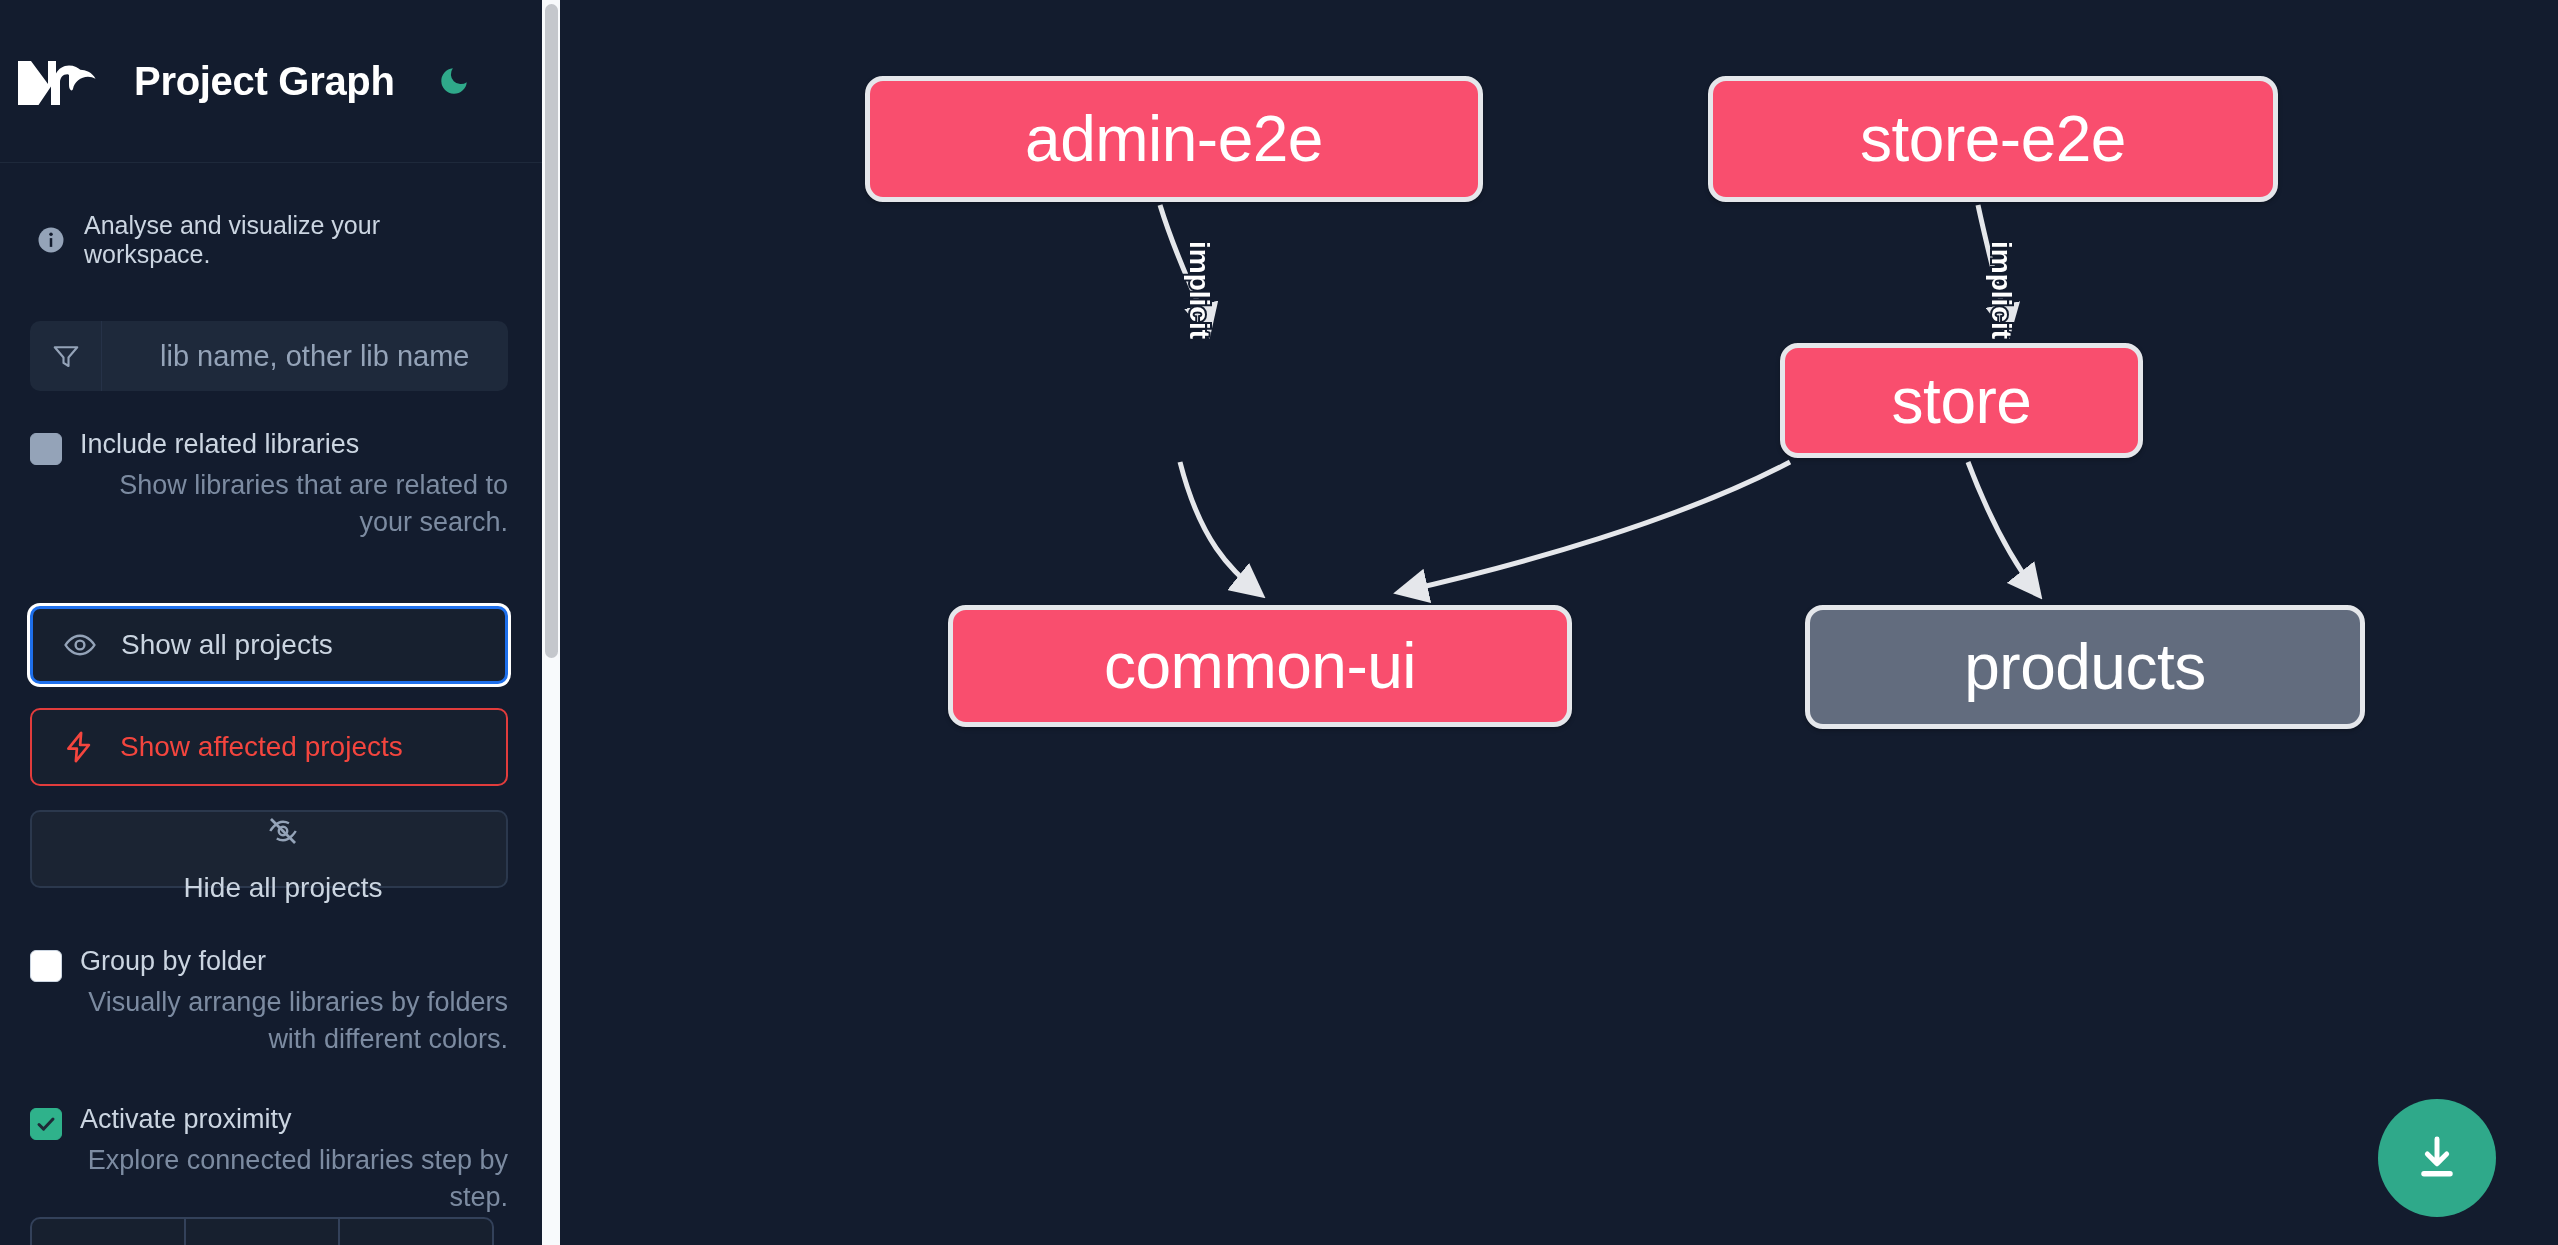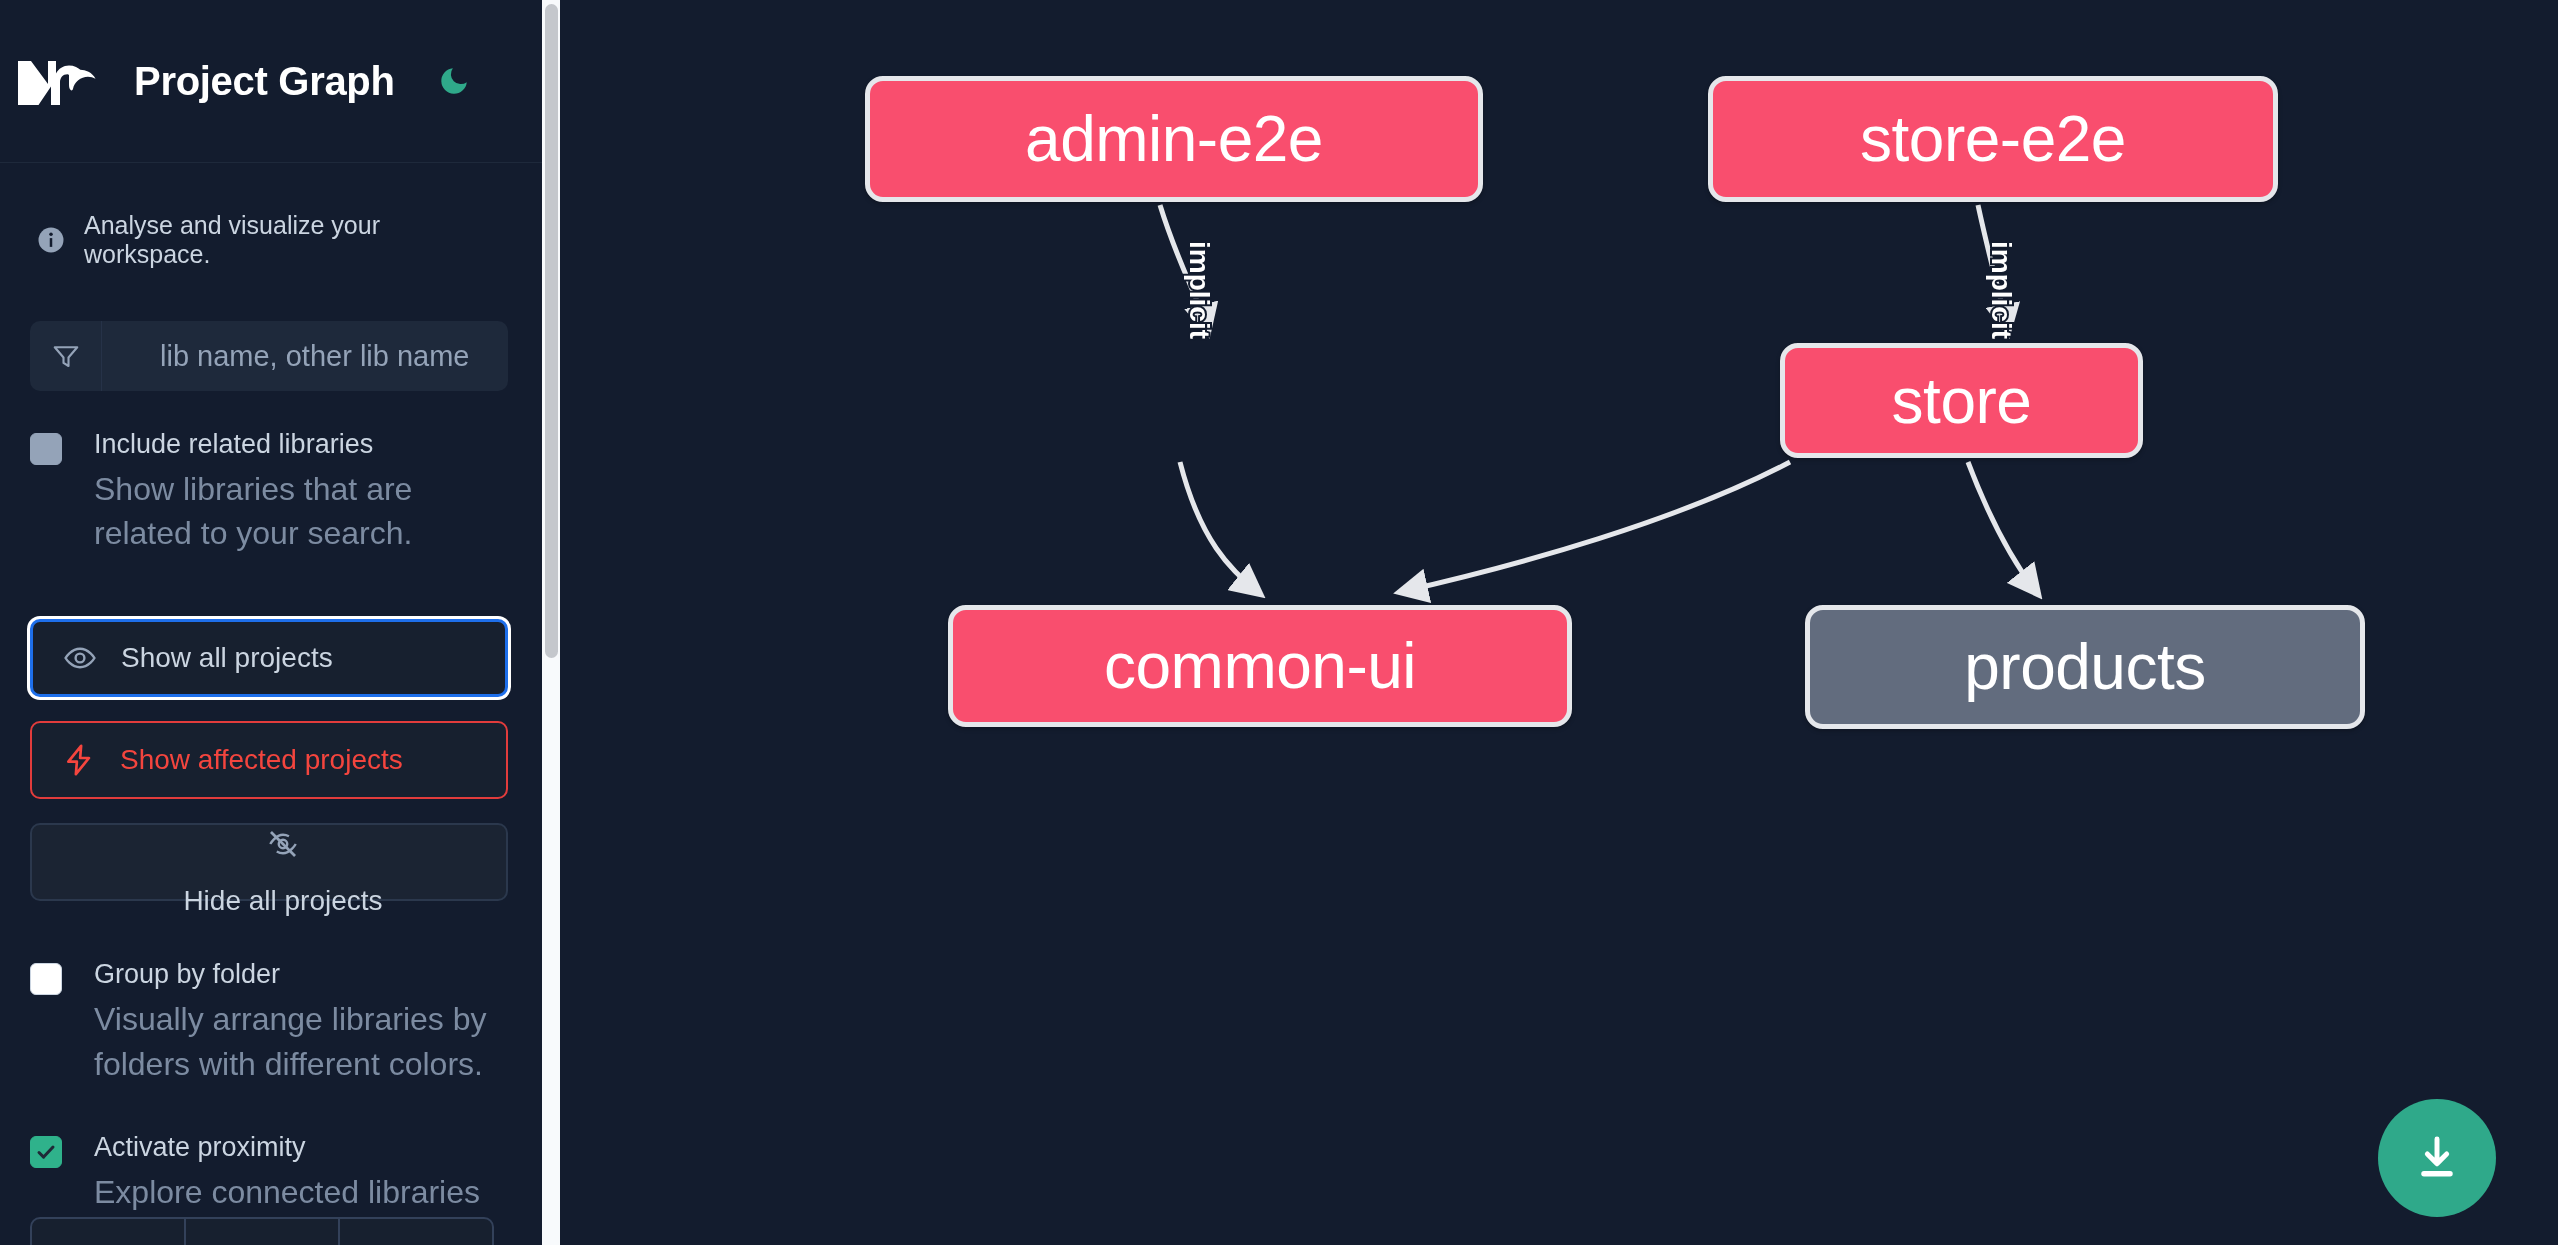--- a/index.html
+++ b/index.html
@@ -64,37 +64,37 @@
   .search-input {
     flex: 1; height: 70px; border: none; outline: none;
     background: transparent;
     font-family: "Liberation Sans", sans-serif;
     font-size: 29px; color: #E2E8F0;
     padding: 0 14px;
   }
   .search-input::placeholder { color: #94A3B8; }
 
   .chk-row {
-    display: flex; align-items: flex-start; gap: 32px;
+    display: flex; align-items: flex-start; gap: 18px;
     padding: 0 34px 0 30px;
   }
   .chk-row.first { margin-top: 38px; }
   .chk-row.gbf { margin-top: 58px; }
   .chk-row.ap  { margin-top: 46px; }
   .chk {
     flex: 0 0 32px; width: 32px; height: 32px;
     border-radius: 6px; margin-top: 4px; cursor: pointer;
     display: flex; align-items: center; justify-content: center;
   }
   .chk.muted  { background: #94A3B8; border: 1px solid #94A3B8; }
   .chk.white  { background: #FFFFFF; border: 1px solid #CBD5E1; }
   .chk.green  { background: #2FB28B; border: 1px solid #2FB28B; }
   .chk-texts { flex: 1; }
   .chk-label { font-size: 27px; color: #CBD5E1; font-weight: 400; line-height: 1.15; }
-  .chk-desc  { font-size: 32px; color: #7C8BA1; line-height: 1.38; margin-top: 7px; }
+  .chk-desc  { font-size: 27px; color: #7C8BA1; line-height: 1.38; margin-top: 7px; text-align: right; }
 
   .btn-stack { margin: 64px 34px 0 30px; display: flex; flex-direction: column; gap: 24px; }
   .sbtn {
     height: 78px; border-radius: 10px;
     display: flex; align-items: center; gap: 22px;
     padding-left: 28px; cursor: pointer;
     background: #17202F;
   }
   .sbtn-icon { flex: 0 0 38px; width: 38px; height: 38px; display: flex; align-items: center; justify-content: center; }
   .sbtn-label { font-size: 28px; }

